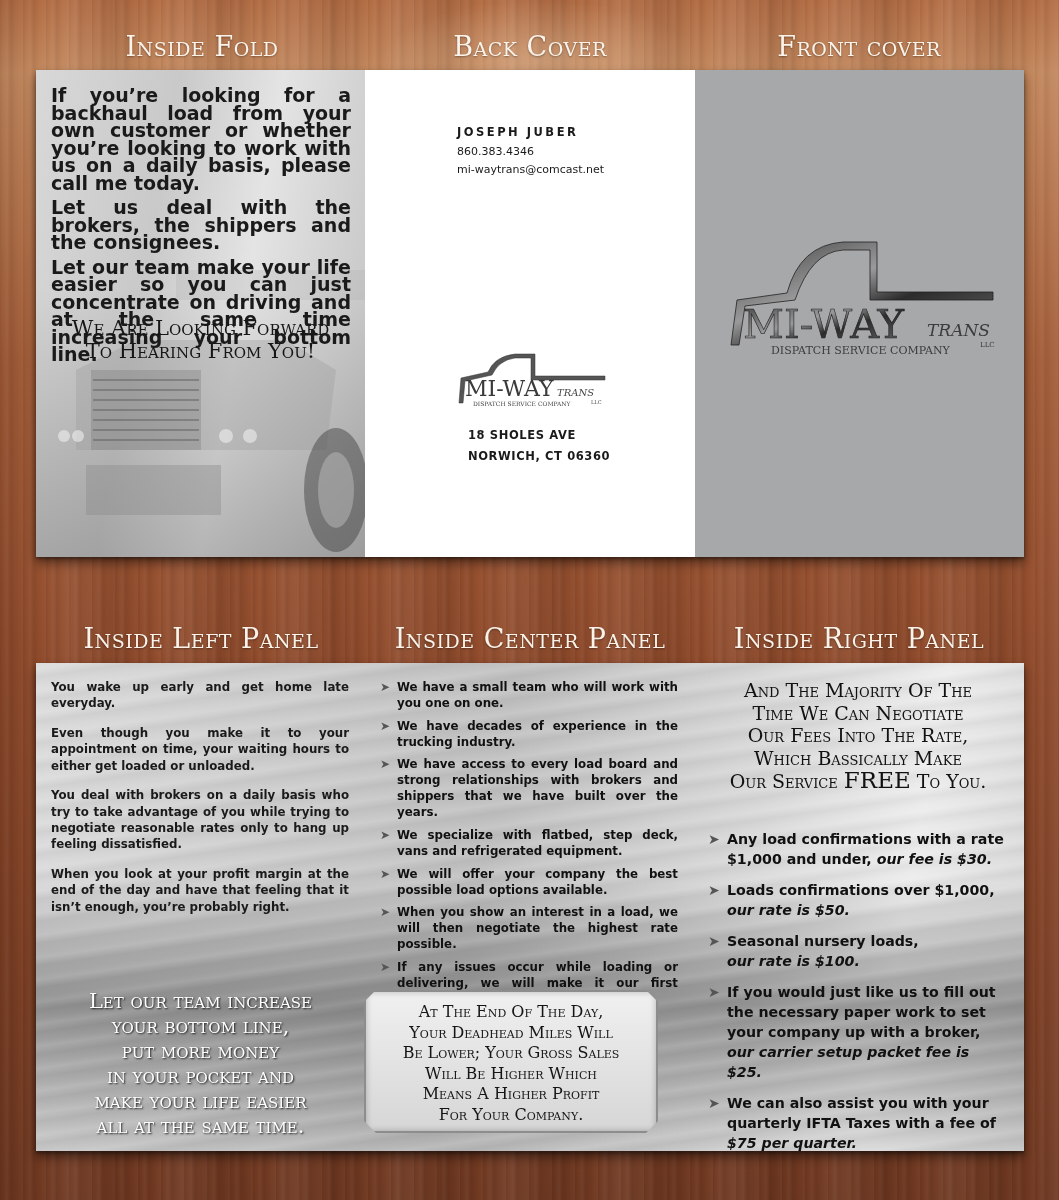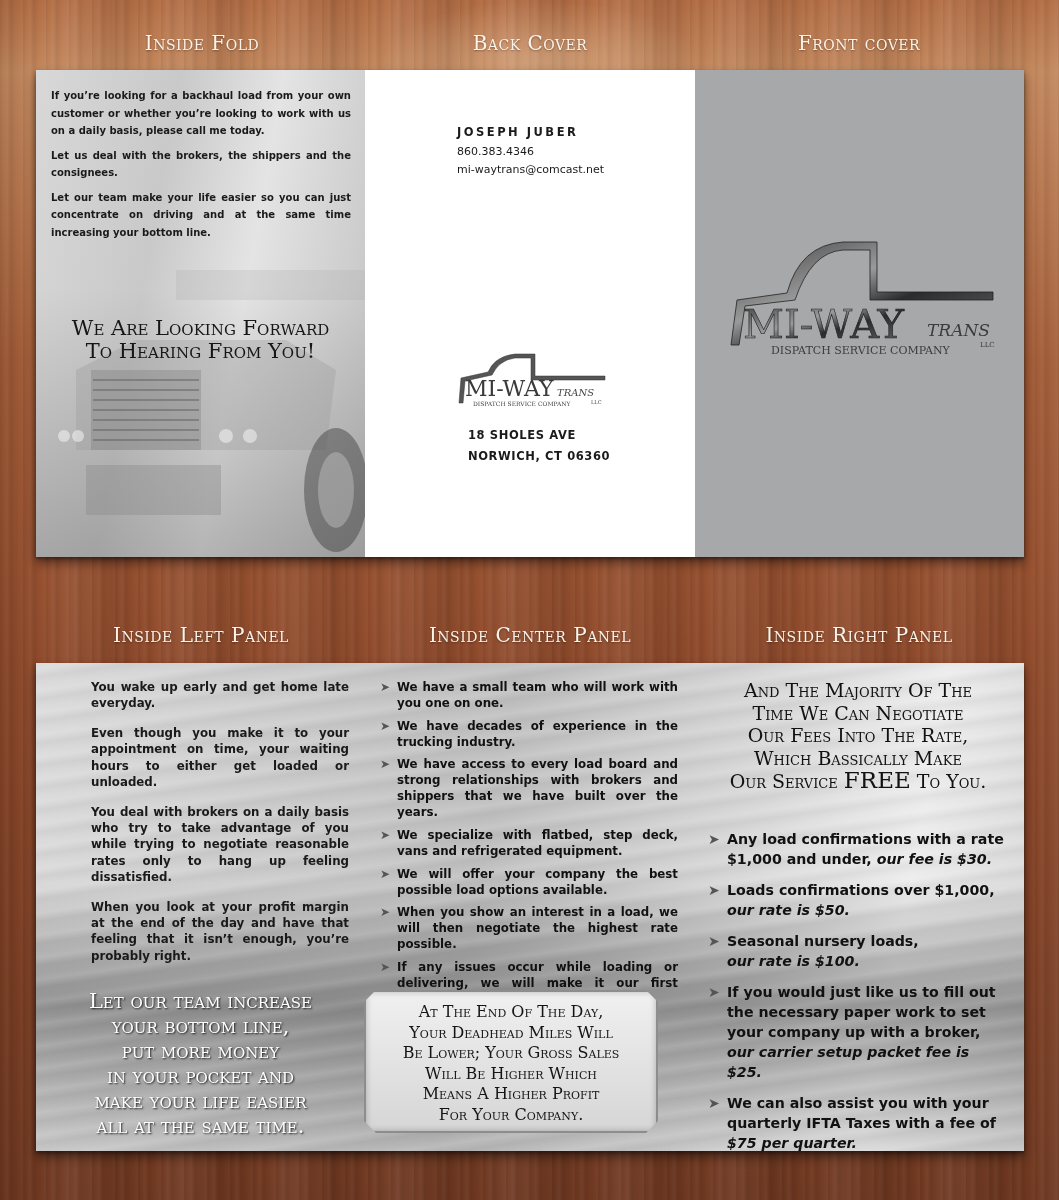--- a/index.html
+++ b/index.html
@@ -15,21 +15,21 @@
   .glow {
     position: absolute; left: 380px; top: 0; width: 320px; height: 120px;
     background: radial-gradient(ellipse at center, rgba(255,230,200,0.25), rgba(255,230,200,0) 70%);
     pointer-events: none;
   }
   .section-label {
     position: absolute;
     font-family: "DejaVu Serif", serif;
     color: #fbf3ea;
     font-variant: small-caps;
-    font-size: 20px;
+    font-size: 27px;
     letter-spacing: 0.5px;
     text-align: center;
     width: 330px;
     text-shadow: 0 1px 2px rgba(0,0,0,0.35);
   }
   .sheet {
     position: absolute;
     box-shadow: 0 6px 10px rgba(0,0,0,0.45), 0 2px 3px rgba(0,0,0,0.35);
   }
   .panel { position: absolute; top: 0; height: 100%; overflow: hidden; }
@@ -38,21 +38,21 @@
   #top-sheet { left: 36px; top: 70px; width: 988px; height: 487px; }
   #inside-fold {
     left: 0; width: 329px;
     background:
       linear-gradient(180deg, rgba(220,220,220,0.0) 0%, rgba(200,200,200,0.0) 45%, rgba(90,90,90,0.35) 100%),
       linear-gradient(100deg, #d8d8d8 0%, #c9c9c9 35%, #e4e4e4 60%, #bfbfbf 100%);
   }
   .truck-silhouette { position: absolute; left: 0; top: 0; width: 329px; height: 487px; }
   .fold-text {
     position: absolute; left: 15px; top: 17px; width: 300px;
-    font-family: "DejaVu Sans", sans-serif; font-size: 10px; line-height: 17.5px;
+    font-family: "DejaVu Sans", sans-serif; font-size: 19px; line-height: 17.5px;
     color: #1a1a1a; text-align: justify; font-weight: bold;
   }
   .fold-text p { margin-bottom: 7px; }
   .fold-head {
     position: absolute; left: 0; top: 247px; width: 329px; text-align: center;
     font-family: "DejaVu Serif", serif; font-variant: small-caps; font-size: 21px;
     line-height: 23px; color: #161616;
   }
   #back-cover { left: 329px; width: 330px; background: #ffffff; }
   .contact { position: absolute; left: 92px; top: 55px; font-family: "DejaVu Sans", sans-serif; color: #1a1a1a; }
@@ -74,21 +74,21 @@
   }
   .streaks {
     position: absolute; inset: 0;
     background: repeating-linear-gradient(172deg, rgba(255,255,255,0.0) 0px, rgba(255,255,255,0.10) 6px, rgba(0,0,0,0.04) 14px, rgba(255,255,255,0.0) 22px);
   }
   .left-text {
     position: absolute; left: 15px; top: 16px; width: 298px;
     font-family: "DejaVu Sans", sans-serif; font-size: 11.8px; line-height: 16.3px;
     color: #1a1a1a; text-align: justify; font-weight: bold;
   }
-  .left-text p { margin-bottom: 13.5px; margin-left: 40px; }
+  .left-text p { margin-bottom: 13.5px; }
   .left-slogan {
     position: absolute; left: 0; top: 326px; width: 329px; text-align: center;
     font-family: "DejaVu Serif", serif; font-variant: small-caps; font-size: 21px; line-height: 25px;
     color: #ffffff; text-shadow: 1px 1px 2px rgba(0,0,0,0.85);
   }
   .center-list {
     position: absolute; left: 344px; top: 16px; width: 298px;
     font-family: "DejaVu Sans", sans-serif; font-size: 11.8px; line-height: 16px;
     color: #111; font-weight: bold;
   }

